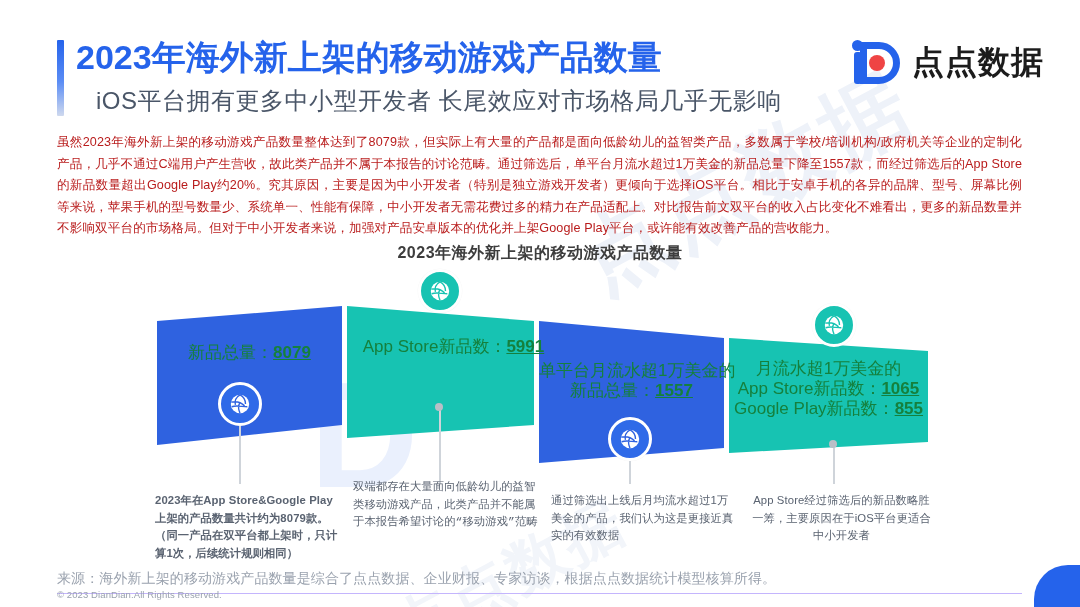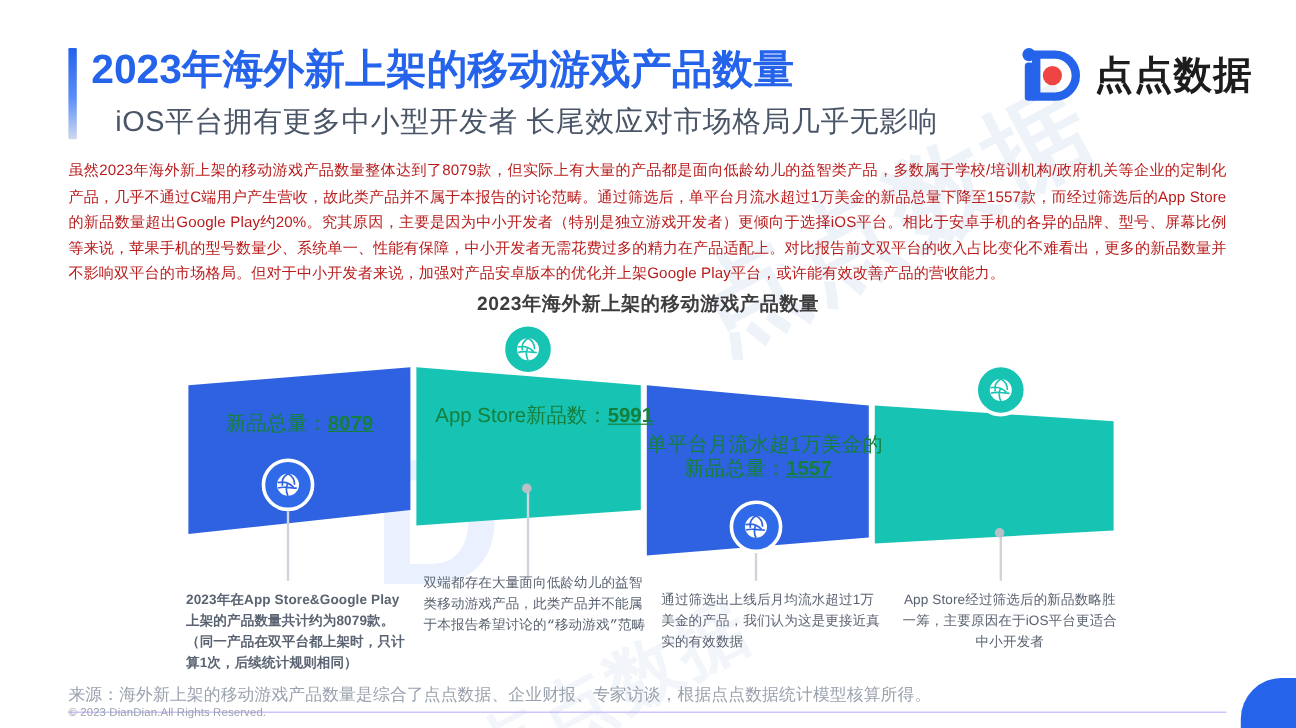--- a/index.html
+++ b/index.html
@@ -171,20 +171,25 @@
 
     <div class="seg-label" style="left:347px;top:62px;width:187px;padding-left:13px;">
       <div><span>App Store新品数：</span><span class="num">5991</span></div>
     </div>
 
     <div class="seg-label" style="left:539px;top:86px;width:185px;">
       <div><span>单平台月流水超1万美金的</span></div>
       <div><span>新品总量：</span><span class="num">1557</span></div>
     </div>
 
+    <div class="seg-label" style="left:729px;top:84px;width:199px;">
+      <div><span>月流水超1万美金的</span></div>
+      <div><span>App Store新品数：</span><span class="num">1065</span></div>
+      <div><span>Google Play新品数：</span><span class="num">855</span></div>
+    </div>
 
     <div class="icon-badge" style="left:218px;top:107px;">
       <svg width="22" height="22" viewBox="0 0 24 24">
         <circle cx="12" cy="12" r="10" fill="#ffffff"></circle>
         <path d="M12 2 C7 5 6 9 7 13 M12 2 C16 4 18 8 18 12 M2.5 10 C7 9 13 10 17 14 M3 15 C8 13 14 15 20 15 M12 22 C10 18 10 14 12 10" stroke="#2f62e0" stroke-width="1.5" fill="none"></path>
       </svg>
     </div>
 
     <div class="icon-badge teal" style="left:418px;top:-6px;">
       <svg width="22" height="22" viewBox="0 0 24 24">

